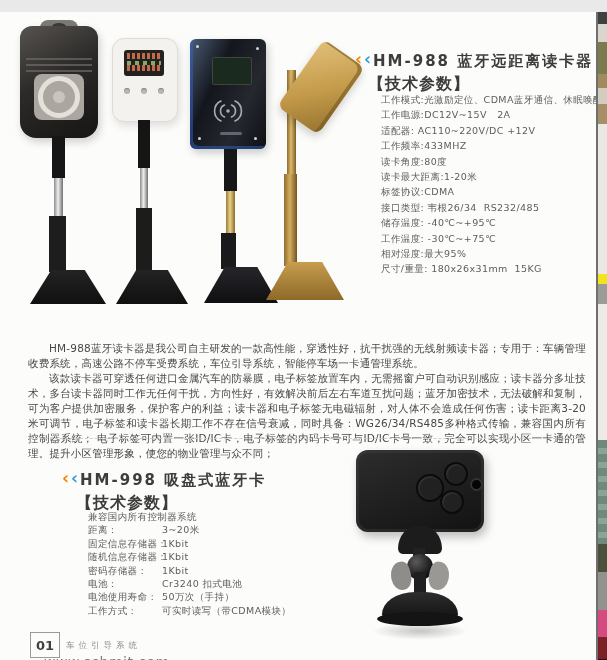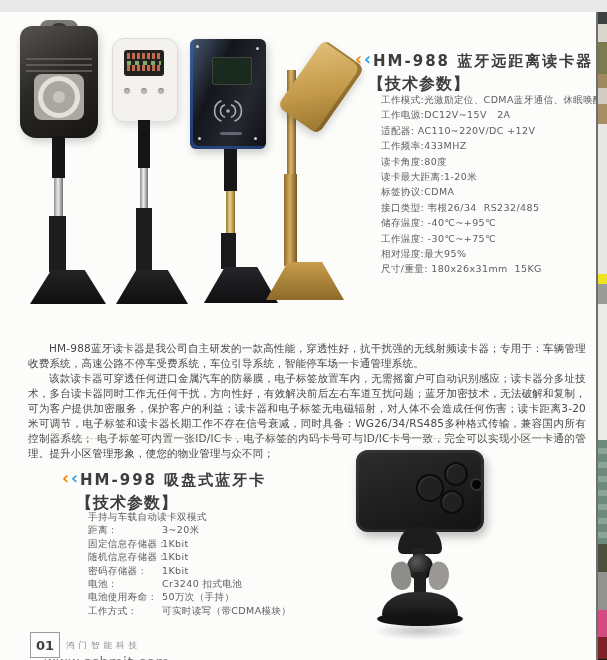--- a/index.html
+++ b/index.html
@@ -187,21 +187,21 @@
   </div>
 
   <div id="divider"></div>
 
   <div class="prod-title" style="left:62px;top:457px;">
     <span class="chev chev-o">‹</span><span class="chev chev-b">‹</span><span>HM-998 吸盘式蓝牙卡</span>
   </div>
   <div class="section-header" style="left:76px;top:481px;">【技术参数】</div>
 
   <div id="specs2">
-    <div class="mode-line">手持与车载自动读卡双模式</div>
+    <div class="mode-line">兼容国内所有控制器系统</div>
     <div class="spec2-row">
         <span class="spec-label">距离：</span>
         <span class="spec-value">3~20米</span>
       </div>
     <div class="spec2-row">
         <span class="spec-label">固定信息存储器：</span>
         <span class="spec-value">1Kbit</span>
       </div>
     <div class="spec2-row">
         <span class="spec-label">随机信息存储器：</span>
@@ -238,21 +238,21 @@
     <div class="abs" id="sc-wing-r"></div>
     <div class="abs" id="sc-stem2"></div>
     <div class="abs" id="sc-dome"></div>
     <div class="abs" id="sc-rim"></div>
     <div class="abs" id="sc-shadow"></div>
   </div>
 
   <div id="page-num-box">
     <span>01</span>
   </div>
-  <div id="footer-company">鸿门智能科技</div>
+  <div id="footer-company">车位引导系统</div>
   <div id="footer-dash"></div>
   <div id="footer-url">www.schmjt.com</div>
 
   <div id="bottom-bar"></div>
   <div id="edge-line"></div>
   <div id="edge-strip">
     <div style="height:12px;background:#3e423e;"></div>
     <div style="height:18px;background:#d9d7cd;"></div>
     <div style="height:32px;background:#7c7b50;"></div>
     <div style="height:14px;background:#a08b5e;"></div>

